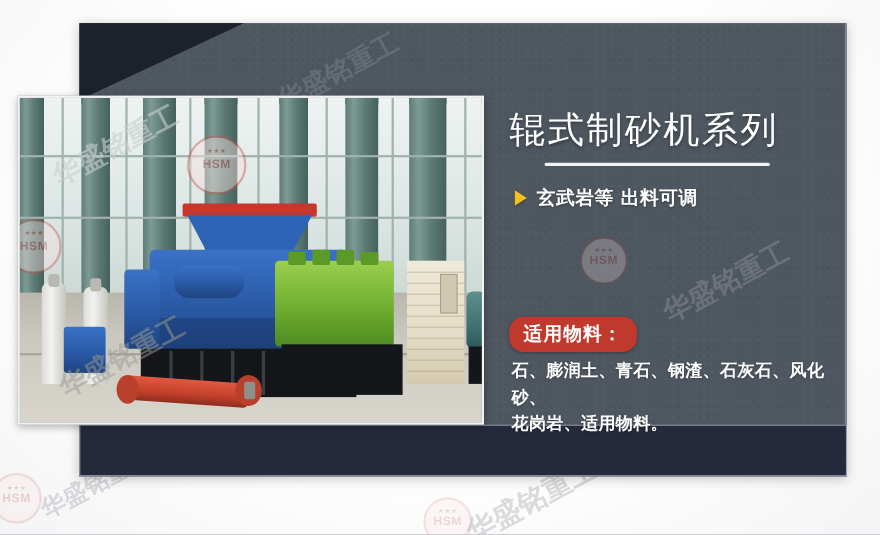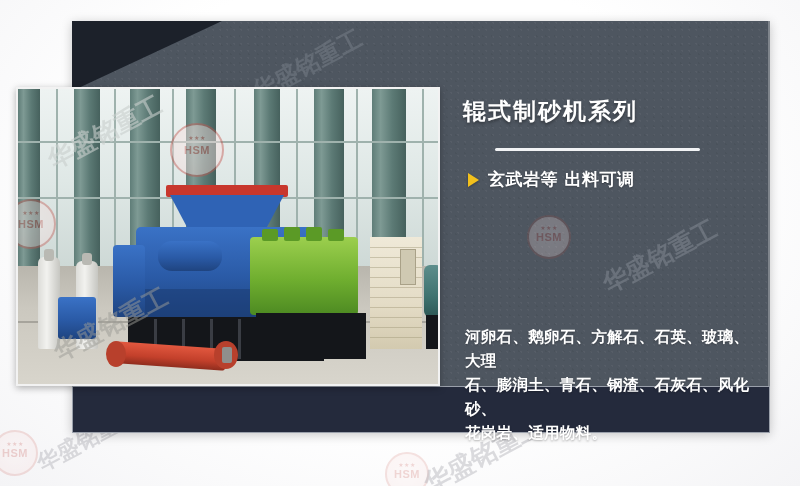--- a/index.html
+++ b/index.html
@@ -100,21 +100,21 @@
   .cream-line{position:absolute;height:1px;background:rgba(160,150,120,.45);left:0;width:100%;}
   .teal{position:absolute;background:linear-gradient(180deg,#5d8e8c 0%,#3f7370 60%,#2d5856 100%);border-radius:6px;}
   .base{position:absolute;background:#14161a;}
   .base-rib{position:absolute;width:3px;background:#3a3d44;}
   .red-shaft{position:absolute;background:linear-gradient(180deg,#e2583f 0%,#c3402b 60%,#8f2d1e 100%);border-radius:4px;}
   .red-flange{position:absolute;background:#b8402c;border-radius:50%;}
 
   
   .title{
     position:absolute;left:463px;top:96px;
-    font-size:23px;font-weight:bold;color:#ffffff;letter-spacing:2px;
+    font-size:33px;font-weight:normal;color:#ffffff;letter-spacing:2px;
     text-shadow:0 2px 3px rgba(0,0,0,.35);
     font-family:"DejaVu Sans","Liberation Sans",sans-serif;
     text-align:center;
   }
   .rule{position:absolute;left:495px;top:148px;width:205px;height:3px;background:#f2f3f5;border-radius:2px;}
 
   .bullets{position:absolute;left:468px;top:168px;width:290px;}
   .bullet{display:flex;align-items:center;margin-bottom:20px;}
   .arrow{
     width:0;height:0;border-left:11px solid #f2c01c;
@@ -280,20 +280,20 @@
   <div class="title">辊式制砂机系列</div>
   <div class="rule"></div>
 
   <div class="bullets">
     <div class="bullet">
       <span class="arrow"></span>
       <span class="btext">玄武岩等  出料可调</span>
     </div>
   </div>
 
+  <div class="badge">适用物料：</div>
 
   <div class="matlist">
-    <div>河卵石、鹅卵石、方解石、石英、玻璃、大理</div>
     <div>石、膨润土、青石、钢渣、石灰石、风化砂、</div>
     <div>花岗岩、适用物料。</div>
   </div>
 
 </div>
 
 </body></html>

